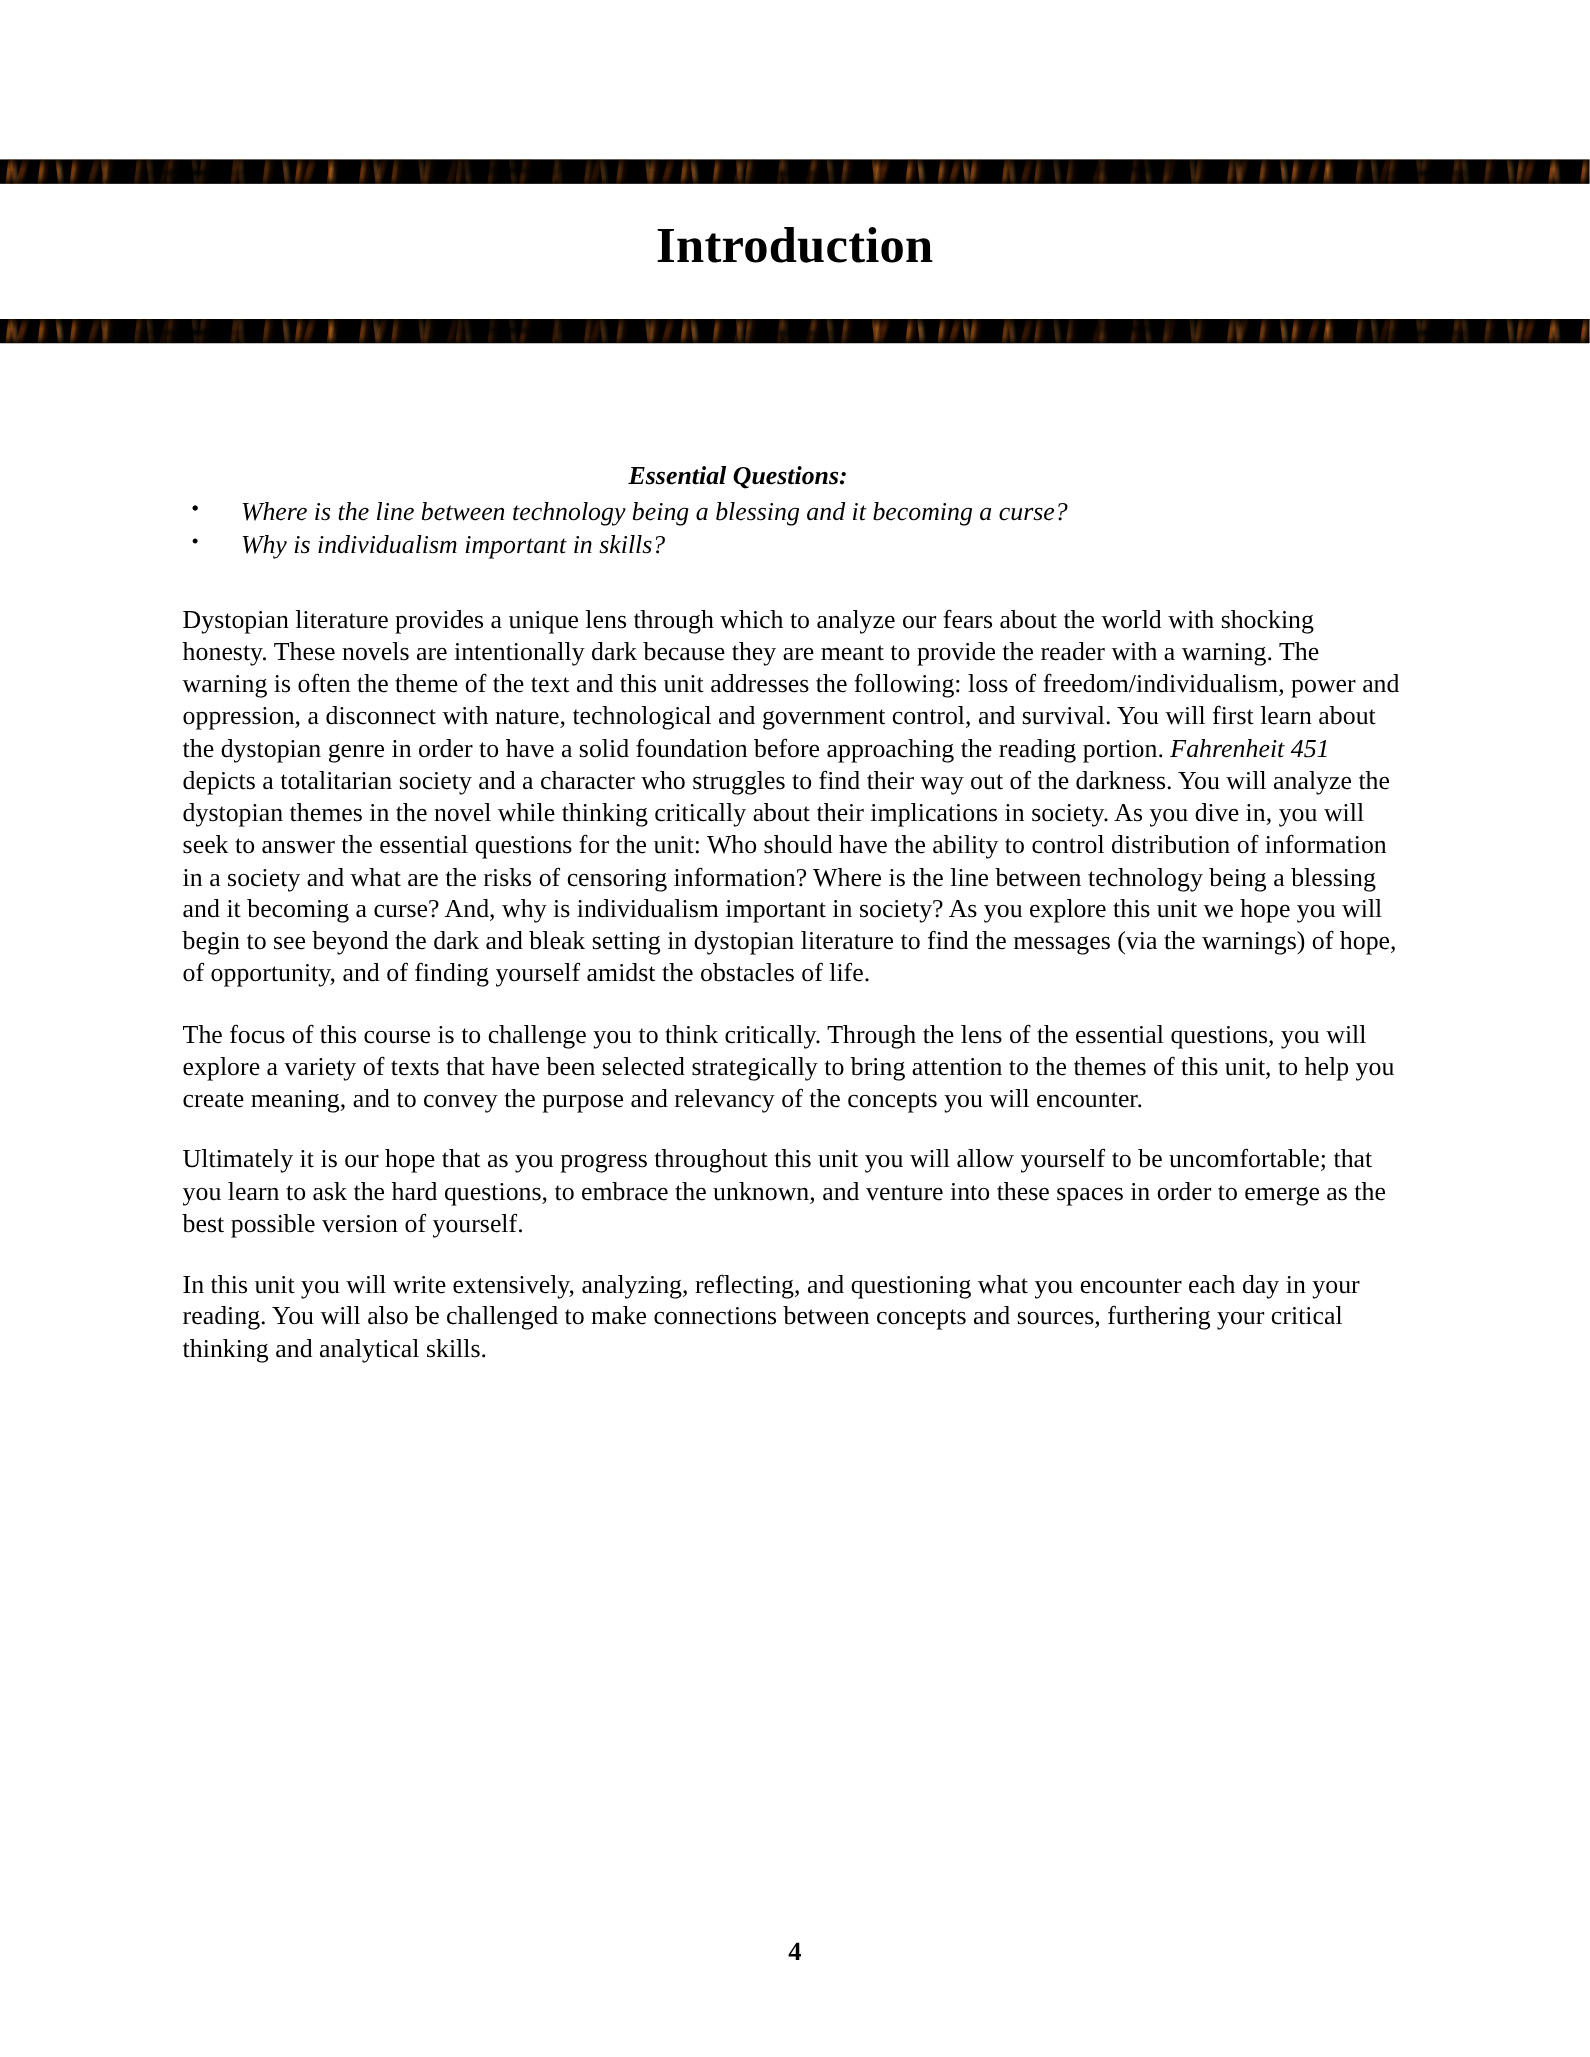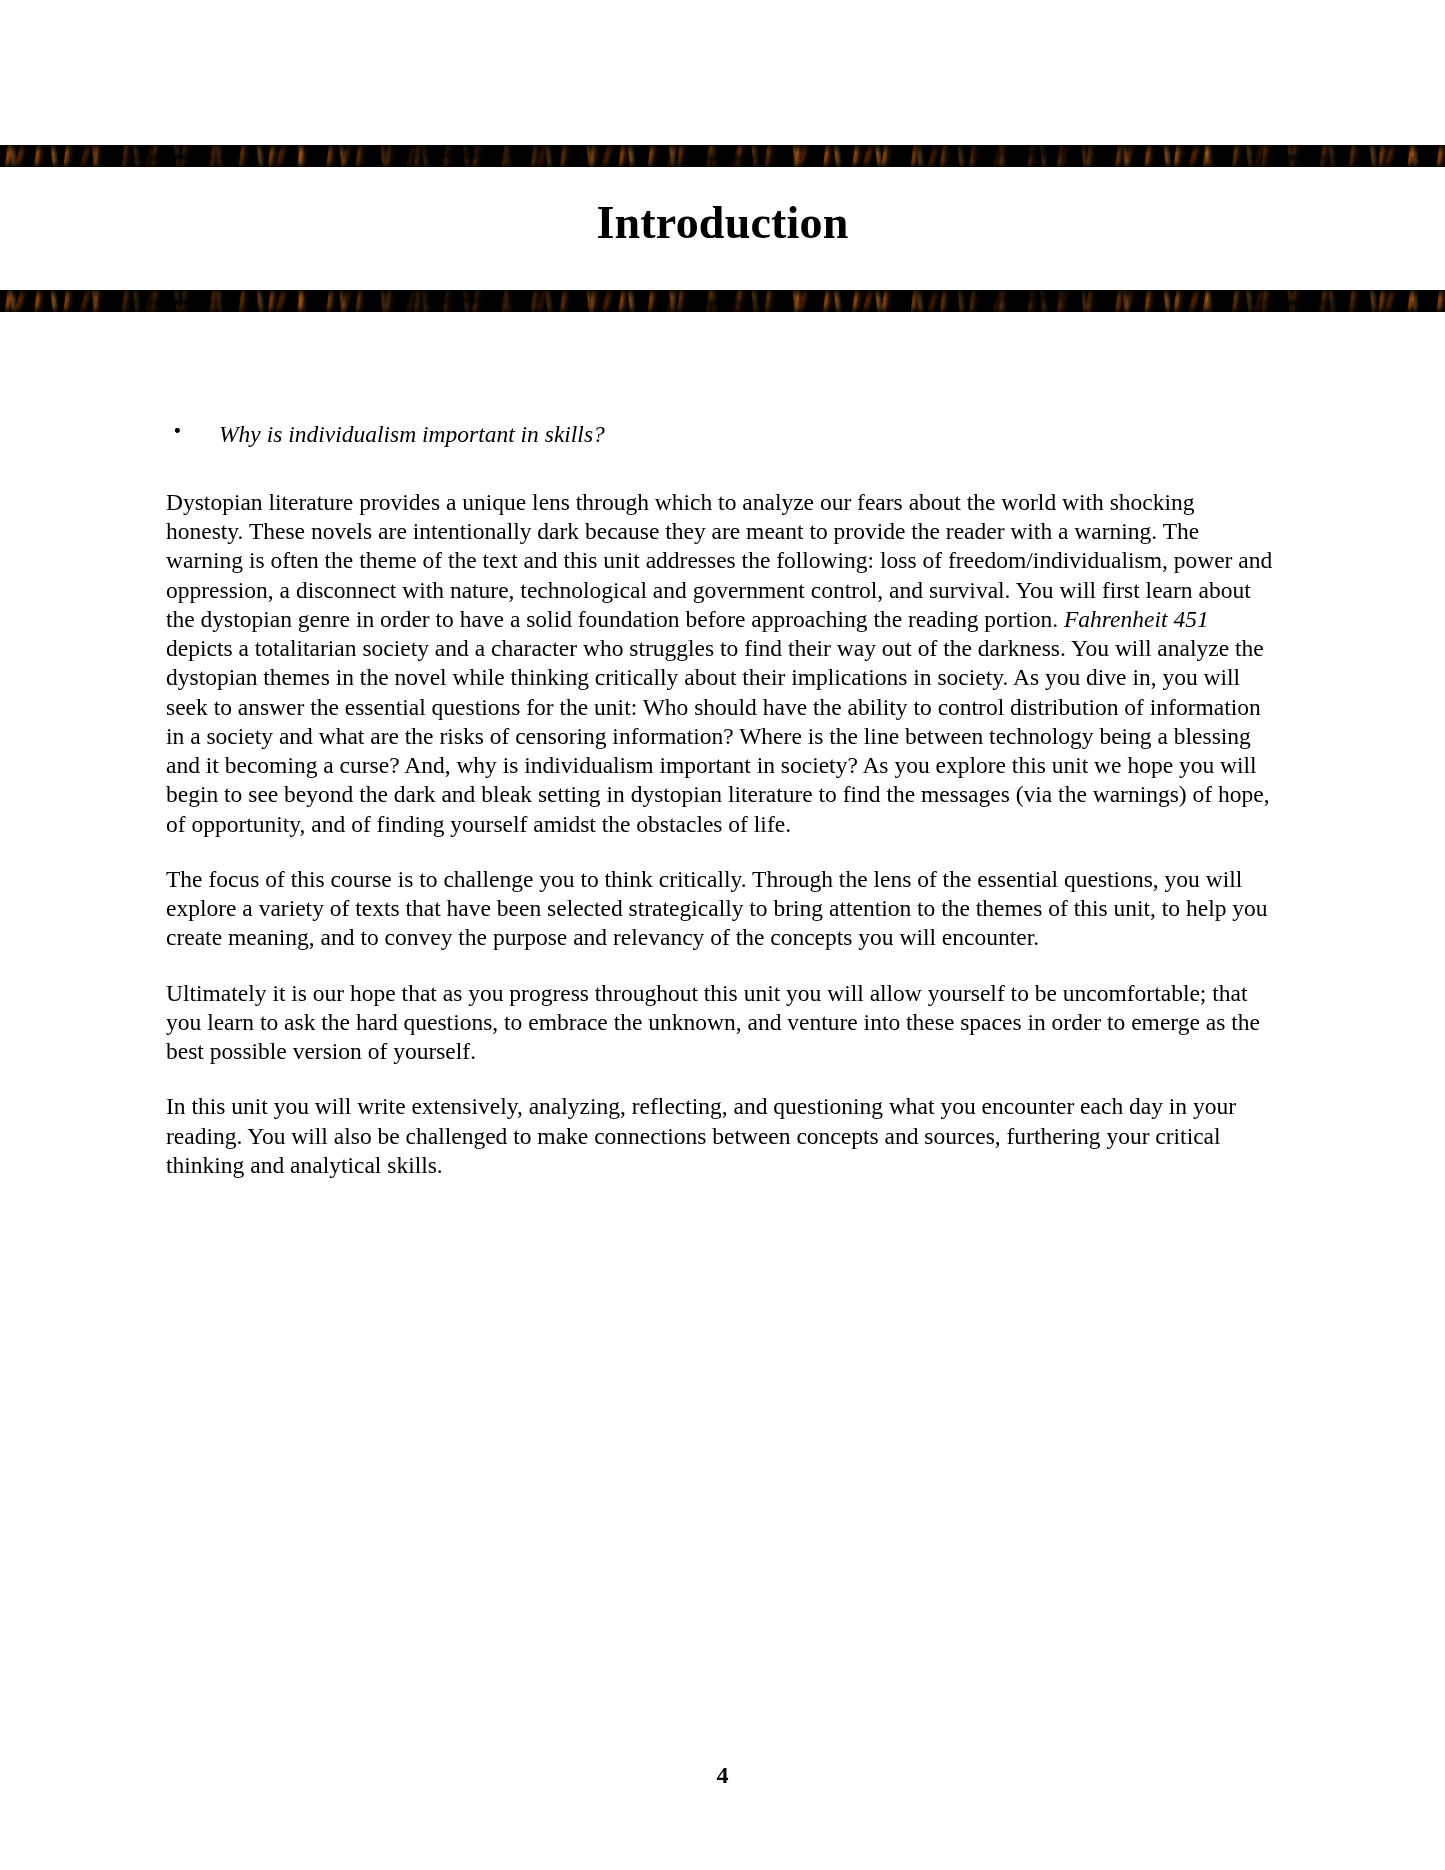--- a/index.html
+++ b/index.html
@@ -157,27 +157,29 @@
 
   <div class="flame-band" id="flame-band-top"></div>
 
   <h1 class="doc-title">Introduction</h1>
 
   <div class="flame-band" id="flame-band-bottom"></div>
 
 
   <div class="content">
 
+    <div class="eq-heading">Essential Questions:</div>
 
     <ul class="eq-list">
       <li>
         <span class="bullet">•</span>
       </li>
       <li>
         <span class="bullet">•</span>
+        <span>Where is the line between technology being a blessing and it becoming a curse?</span>
       </li>
       <li>
         <span class="bullet">•</span>
         <span>Why is individualism important in skills?</span>
       </li>
     </ul>
 
     <div class="body-copy">
 
       <p><span>Dystopian literature provides a unique lens through which to analyze our fears about the world with shocking honesty. These novels are intentionally dark because they are meant to provide the reader with a warning. The warning is often the theme of the text and this unit addresses the following: loss of freedom/individualism, power and oppression, a disconnect with nature, technological and government control, and survival. You will first learn about the dystopian genre in order to have a solid foundation before approaching the reading portion. </span><i>Fahrenheit 451</i><span> depicts a totalitarian society and a character who struggles to find their way out of the darkness. You will analyze the dystopian themes in the novel while thinking critically about their implications in society. As you dive in, you will seek to answer the essential questions for the unit: Who should have the ability to control distribution of information in a society and what are the risks of censoring information? Where is the line between technology being a blessing and it becoming a curse? And, why is individualism important in society? As you explore this unit we hope you will begin to see beyond the dark and bleak setting in dystopian literature to find the messages (via the warnings) of hope, of opportunity, and of finding yourself amidst the obstacles of life.</span></p>

